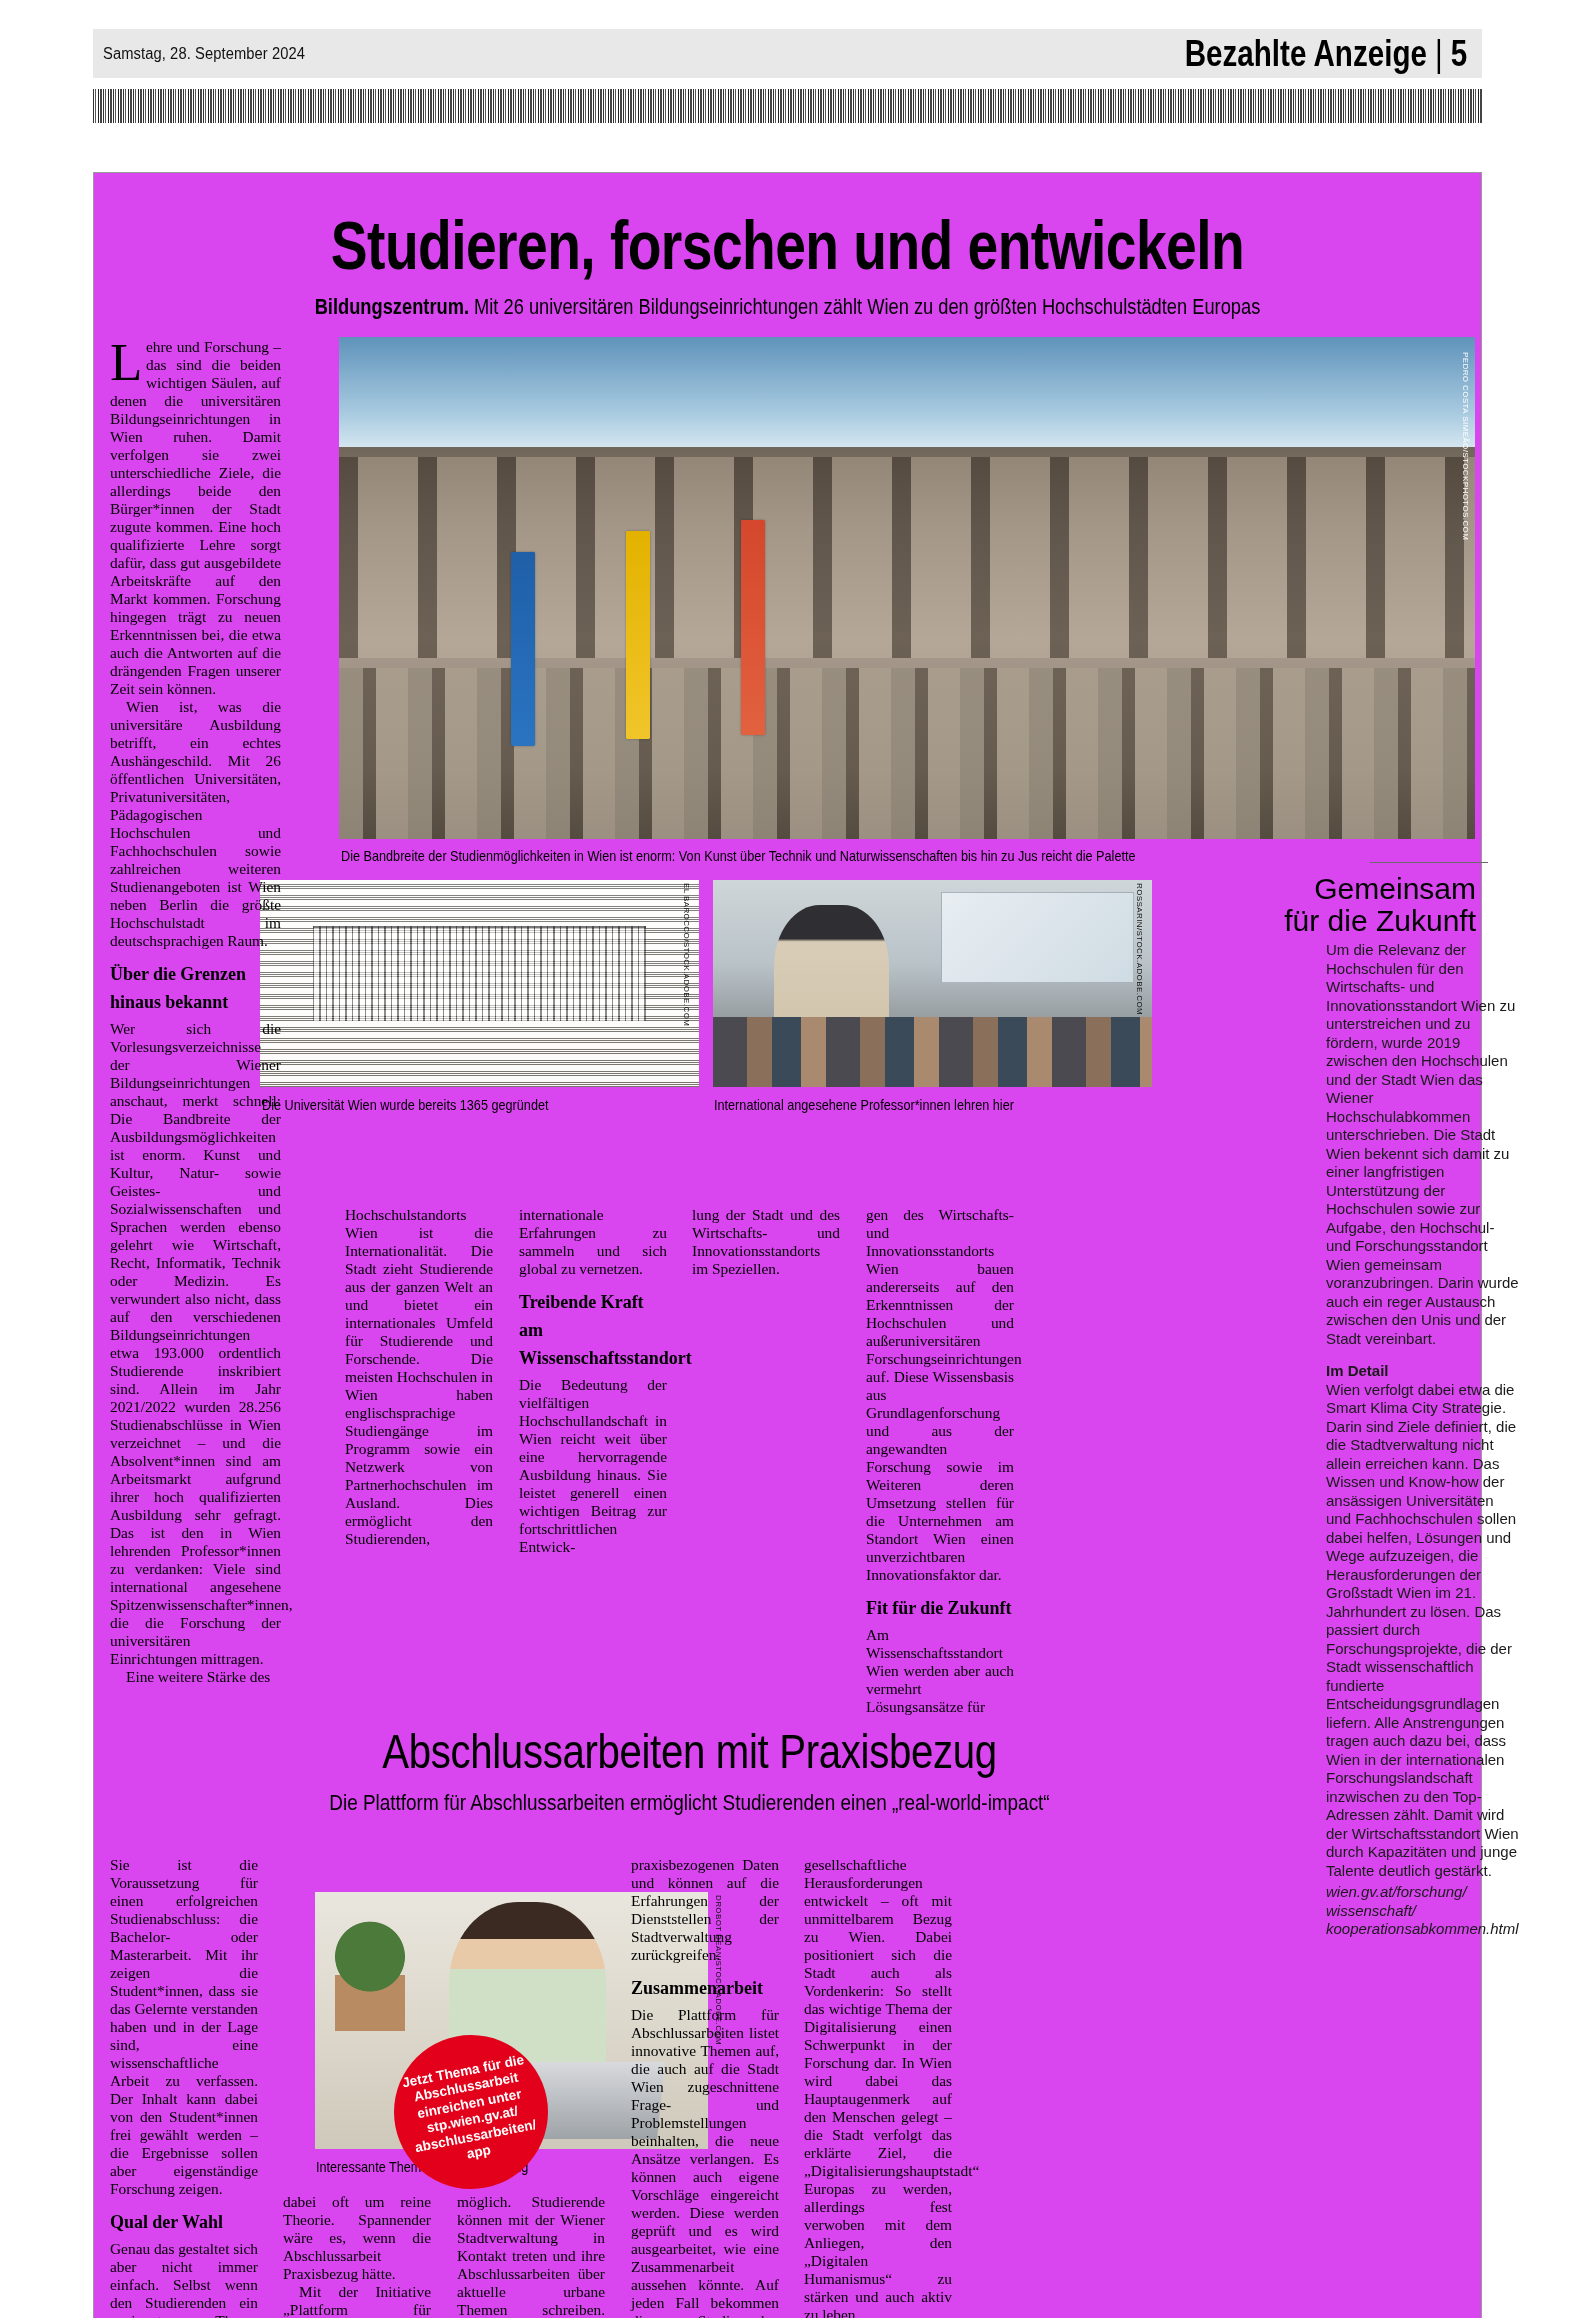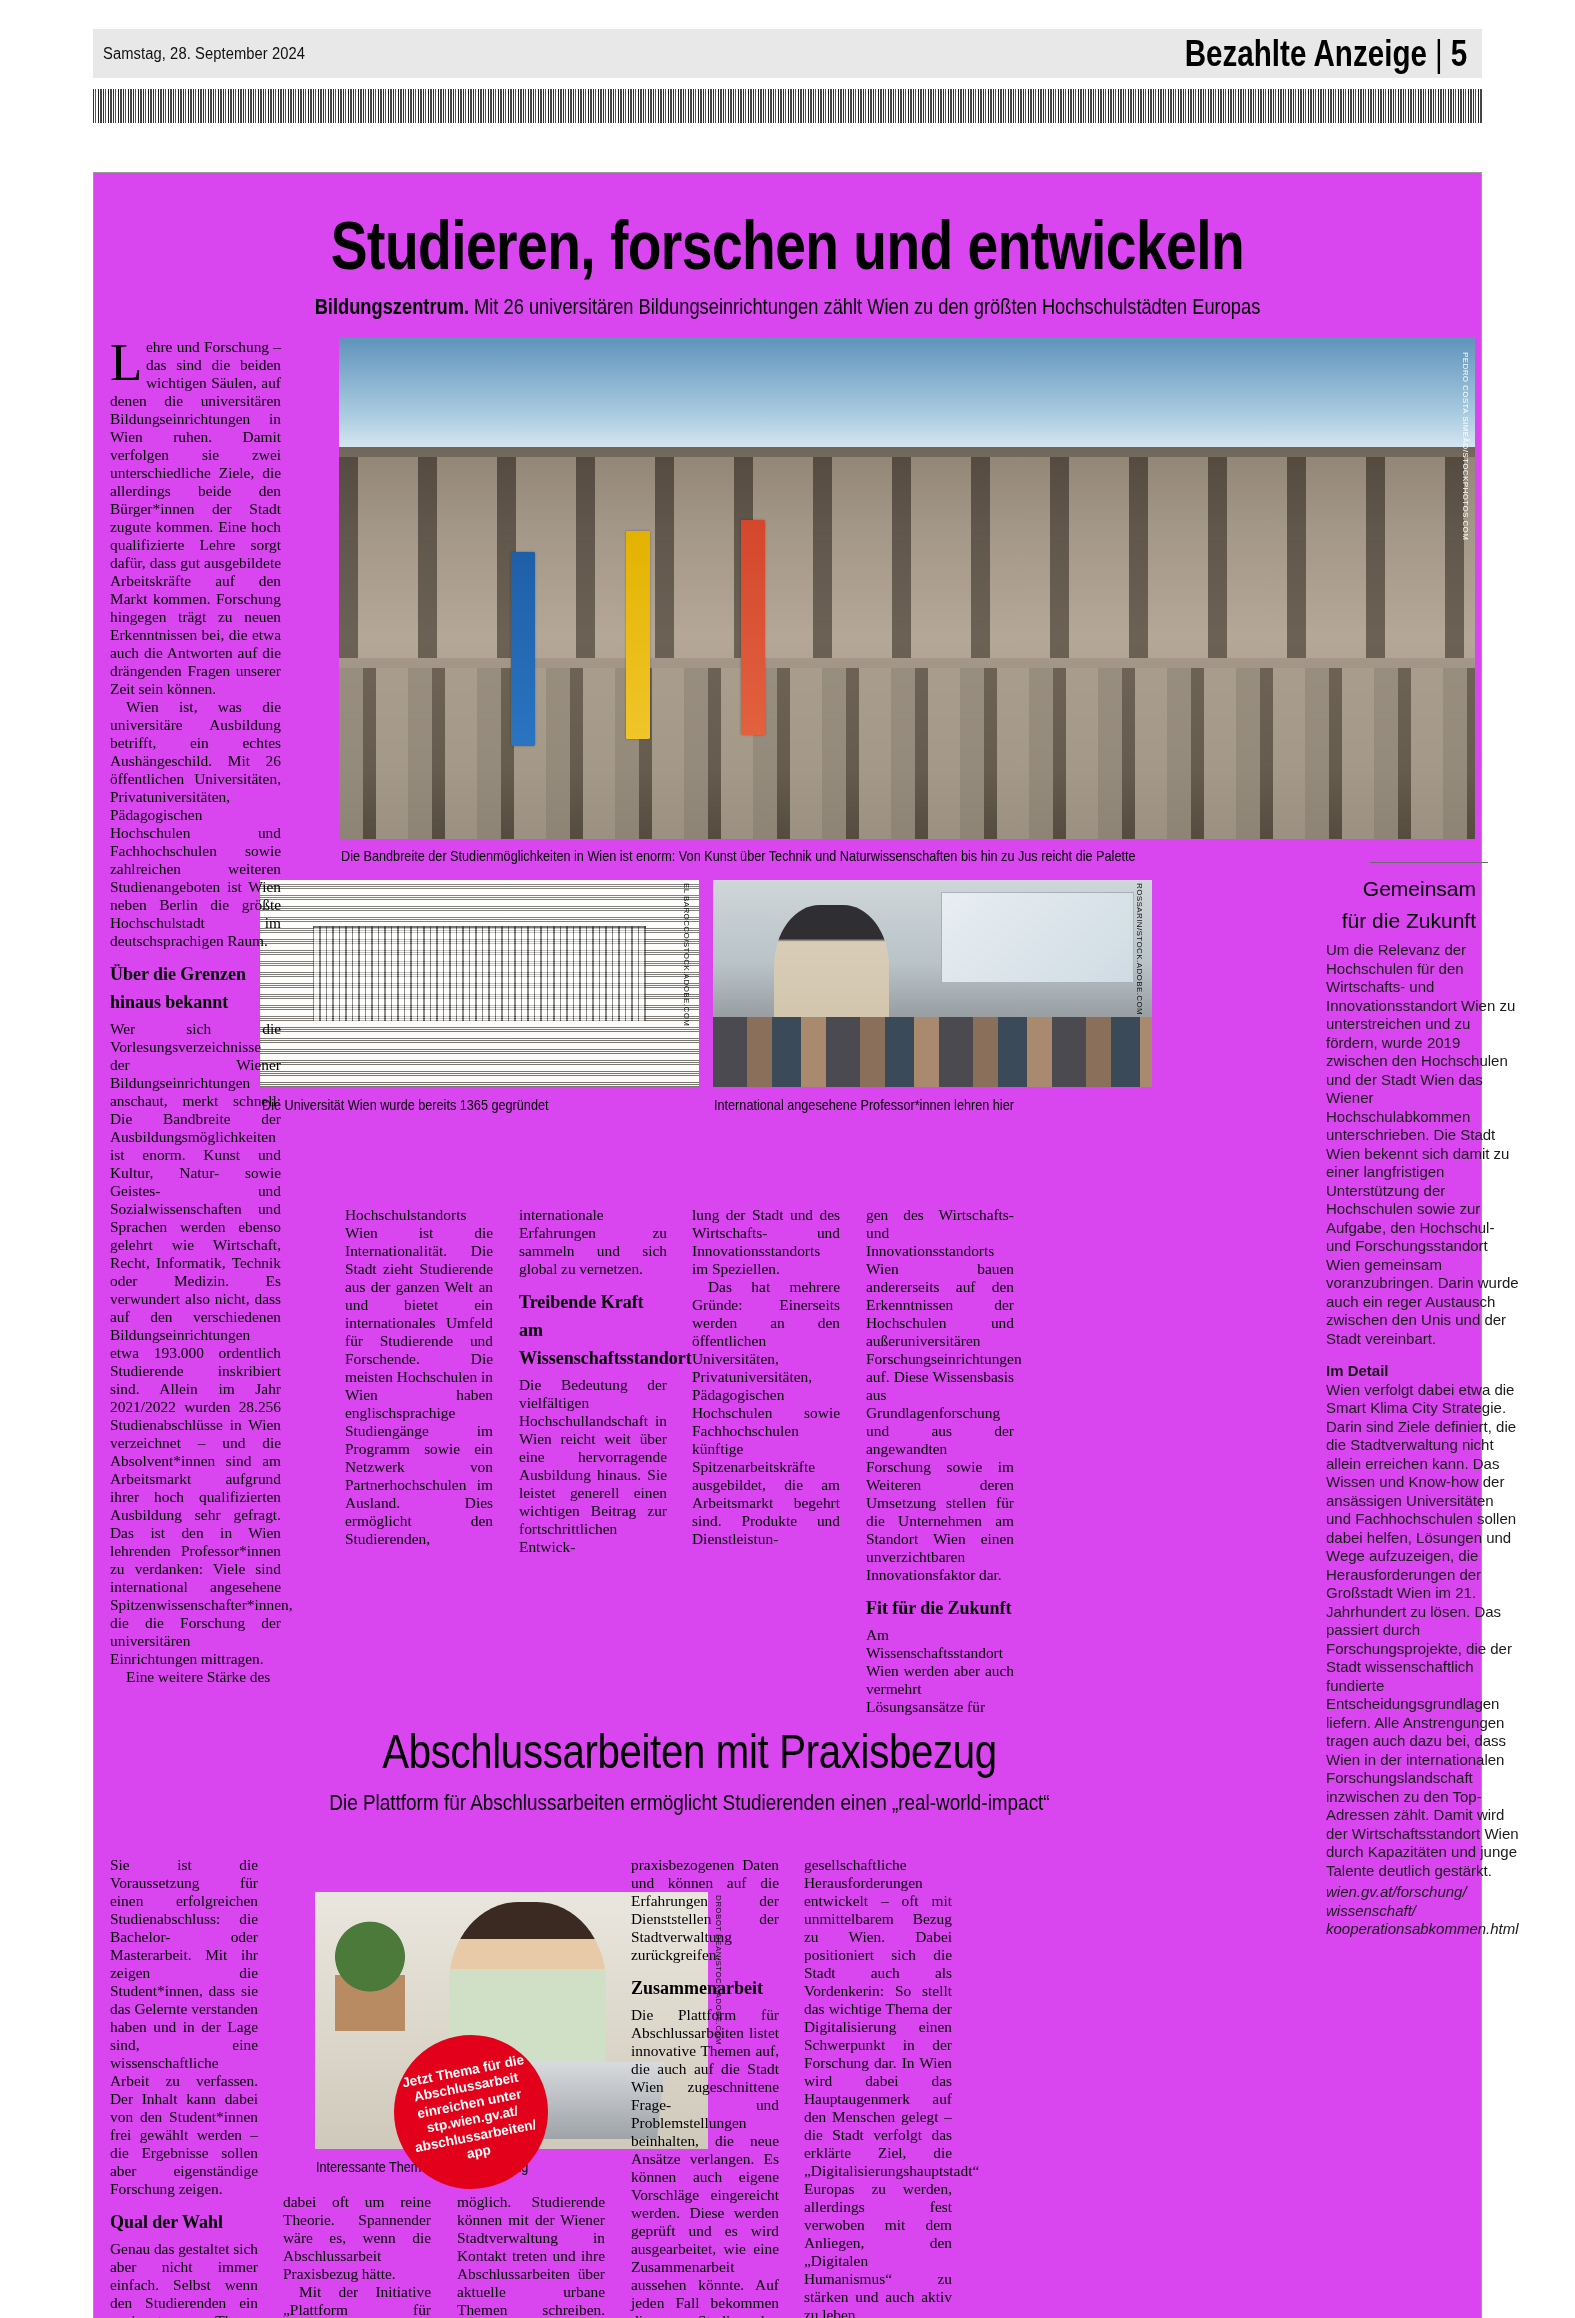--- a/index.html
+++ b/index.html
@@ -221,21 +221,21 @@
   }
 
   
   .sideline {
     position: absolute; left: 1276px; top: 689px; width: 118px; height: 1.4px; background:#6b6b6b;
   }
   .sidetitle {
     position: absolute; left: 1177px; top: 700px; width: 205px;
     text-align: right;
     font-family: "Liberation Sans", sans-serif;
-    font-size: 21px; line-height: 32px; color: #000;
+    font-size: 30px; line-height: 32px; color: #000;
   }
   .sidebody {
     position: absolute; left: 1188px; top: 768px; width: 195px;
     font-family: "Liberation Sans", sans-serif;
     font-size: 15px; line-height: 18.5px; color: #1a1a1a;
     text-align: left;
     margin-left: 44px;
   }
   .sidebody .shd { font-weight: bold; margin-top: 14.4px; display: block; }
   .sidebody .url { font-style: italic; display: block; margin-top: 2.9px; }
@@ -301,21 +301,20 @@
       <div class="subhd">Treibende Kraft am Wissenschaftsstandort</div>
       <p class="first">Die Bedeutung der vielfältigen Hochschullandschaft in Wien reicht weit über eine hervorragende Ausbildung hinaus. Sie leistet generell einen wichtigen Beitrag zur fortschrittlichen Entwick-</p>
     </div>
 
     <div class="col" style="left:251px; top:1033px; width:148px;">
       <p class="first">Hochschulstandorts Wien ist die Internationalität. Die Stadt zieht Studierende aus der ganzen Welt an und bietet ein internationales Umfeld für Studierende und Forschende. Die meisten Hochschulen in Wien haben englischsprachige Studiengänge im Programm sowie ein Netzwerk von Partnerhochschulen im Ausland. Dies ermöglicht den Studierenden,</p>
     </div>
 
     <div class="col" style="left:598px; top:1033px; width:148px;">
       <p class="first">lung der Stadt und des Wirtschafts- und Innovationsstandorts im Speziellen.</p>
-      <p>Das hat mehrere Gründe: Einerseits werden an den öffentlichen Universitäten, Privatuniversitäten, Pädagogischen Hochschulen sowie Fachhochschulen künftige Spitzenarbeitskräfte ausgebildet, die am Arbeitsmarkt begehrt sind. Produkte und Dienstleistun-</p>
     </div>
 
     <div class="col" style="left:772px; top:1033px; width:148px;">
       <p class="first">gen des Wirtschafts- und Innovationsstandorts Wien bauen andererseits auf den Erkenntnissen der Hochschulen und außeruniversitären Forschungseinrichtungen auf. Diese Wissensbasis aus Grundlagenforschung und aus der angewandten Forschung sowie im Weiteren deren Umsetzung stellen für die Unternehmen am Standort Wien einen unverzichtbaren Innovationsfaktor dar.</p>
       <div class="subhd">Fit für die Zukunft</div>
       <p class="first">Am Wissenschaftsstandort Wien werden aber auch vermehrt Lösungsansätze für</p>
     </div>
 
     <div class="sideline"></div>
     <div class="sidetitle">

